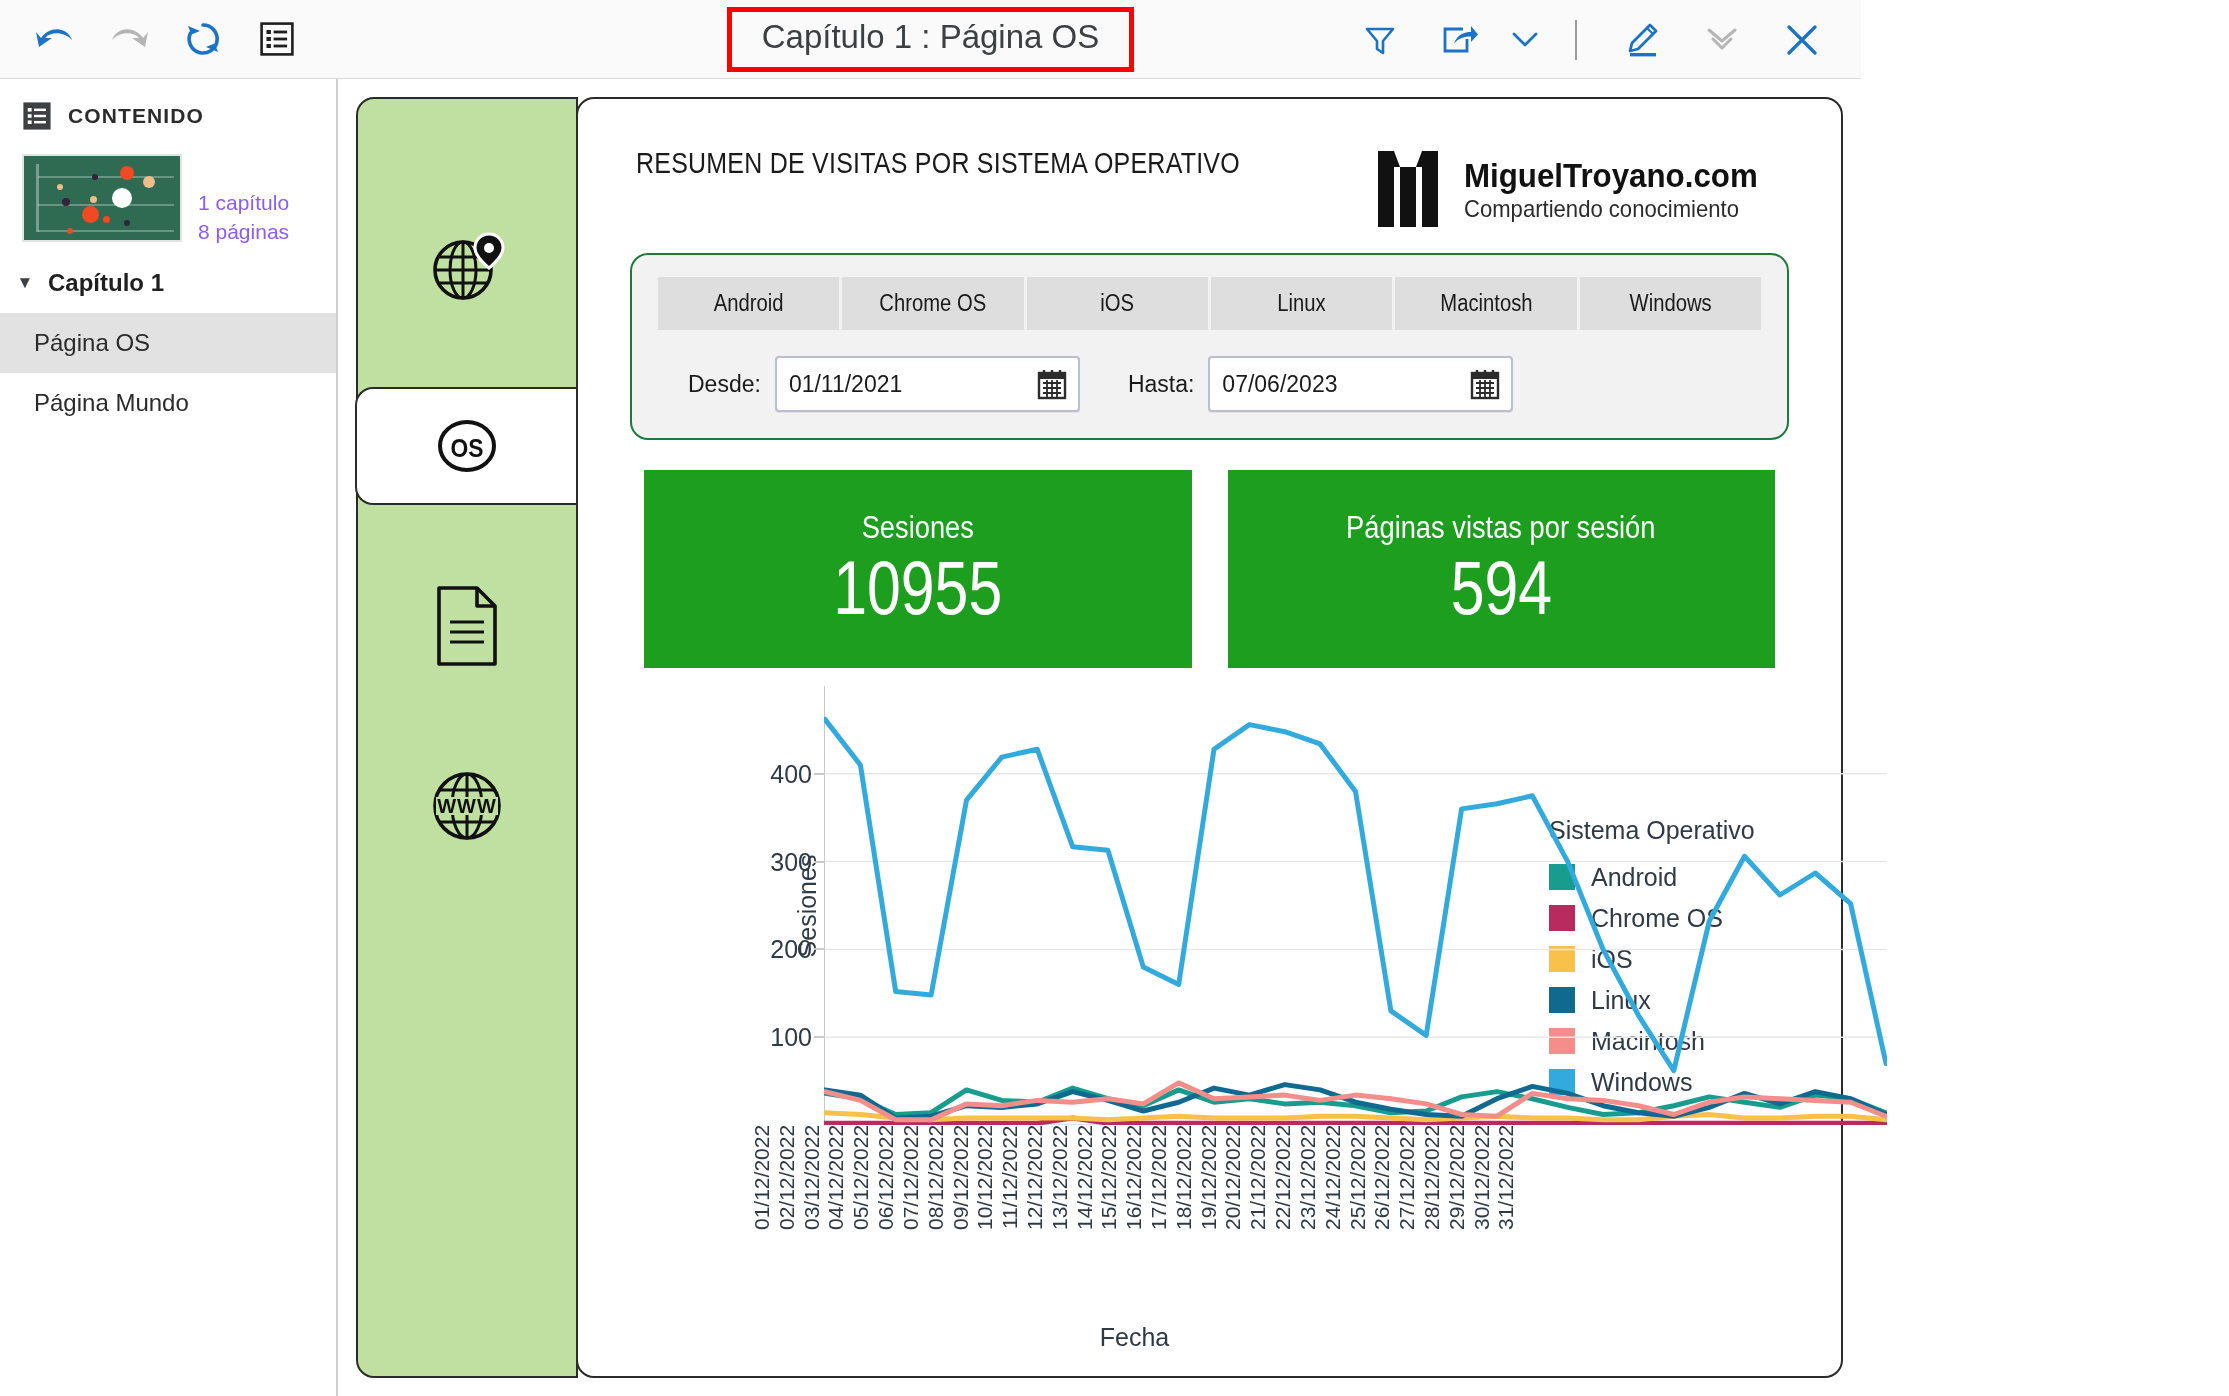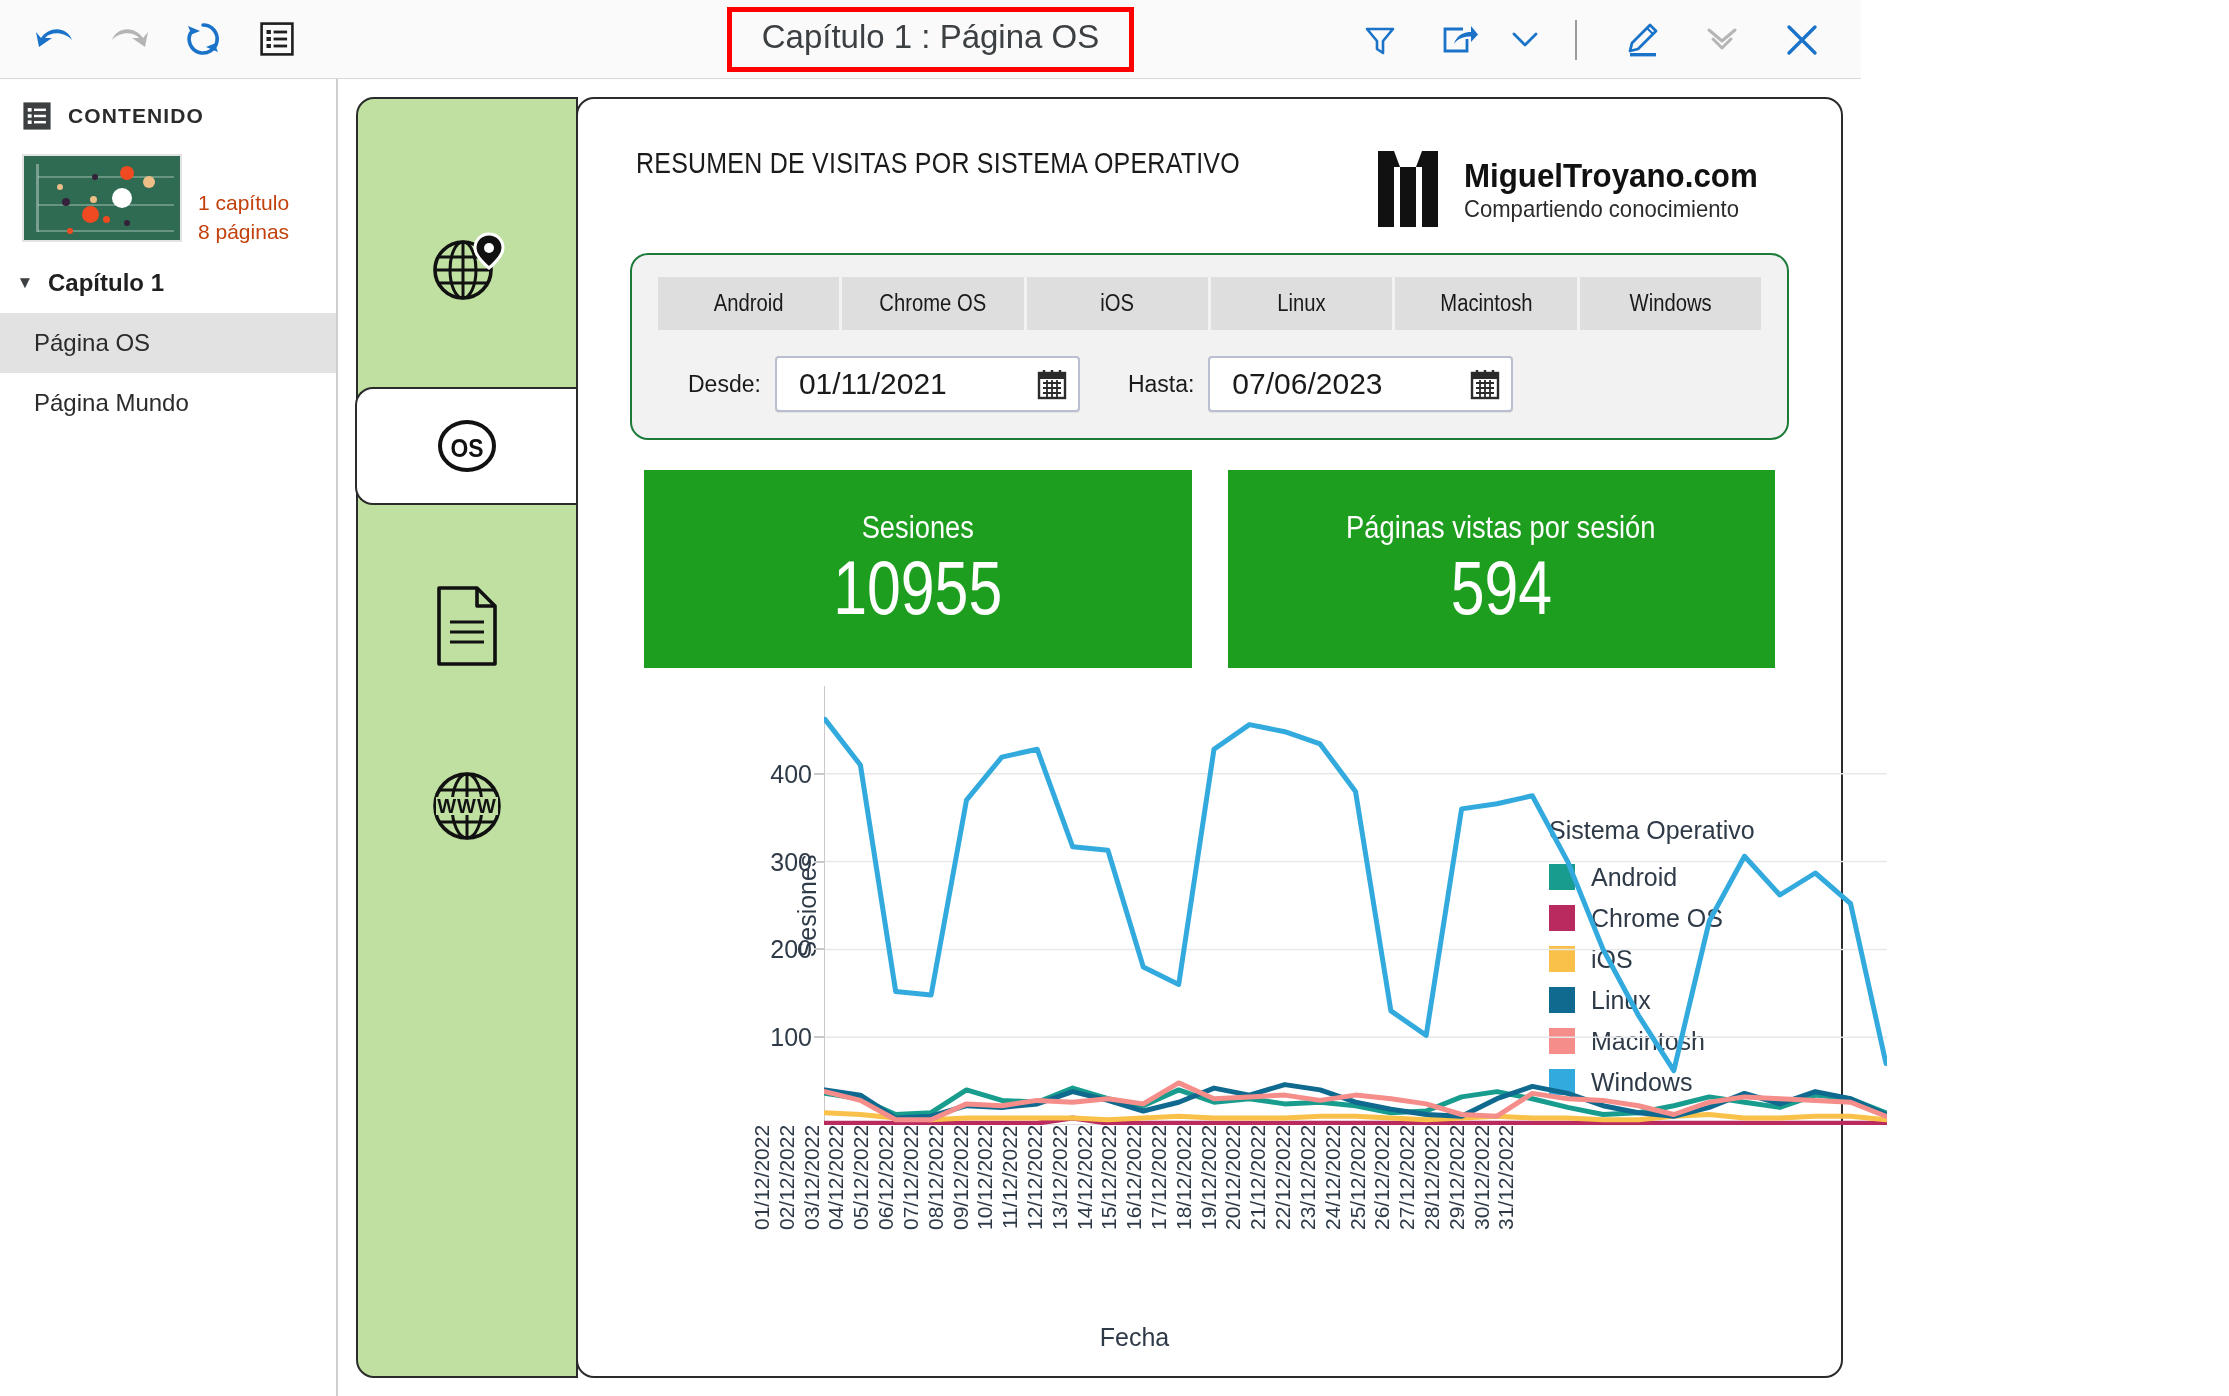--- a/index.html
+++ b/index.html
@@ -63,21 +63,21 @@
     font-size: 21px; font-weight: bold; letter-spacing: 1.1px; color: #2b2b2b;
   }
   .sb-thumbrow { display: flex; align-items: center; gap: 16px; padding: 4px 0 6px 22px; }
   .sb-thumb {
     width: 160px; height: 88px; background: #2f6b52;
     border: 2px solid #e3e3e3; position: relative; overflow: hidden;
   }
   .sb-thumb .hline { position: absolute; left: 14px; right: 6px; height: 2px; background: rgba(255,255,255,.28); }
   .sb-thumb .vline { position: absolute; left: 12px; top: 8px; bottom: 8px; width: 3px; background: rgba(255,255,255,.35); }
   .sb-thumb .dot { position: absolute; border-radius: 50%; }
-  .sb-meta { font-size: 21px; color: #c2410c; line-height: 1.38; margin-top: 40px; }
+  .sb-meta { font-size: 21px; color: #8b5cf6; line-height: 1.38; margin-top: 40px; }
 
   .sb-chapter {
     display: flex; align-items: center; gap: 12px;
     padding: 16px 0 16px 14px; cursor: pointer;
   }
   .sb-caret { width: 22px; text-align: center; font-size: 17px; color: #3c4043; }
   .sb-chapter-label { font-size: 24px; font-weight: bold; color: #1f1f1f; }
   .sb-page {
     padding: 16px 0 16px 34px;
     font-size: 24px; color: #2b2b2b; cursor: pointer;
@@ -158,21 +158,21 @@
   .date-row { display: flex; align-items: center; gap: 10px; margin-top: 26px; padding-left: 30px; }
   .date-label { font-size: 23px; color: #1a1a1a; margin-right: 4px; }
   .date-field {
     display: flex; align-items: center;
     width: 305px; height: 56px;
     background: #ffffff;
     border: 2px solid #b9bfd0;
     border-radius: 4px;
     box-shadow: 0 1px 0 rgba(0,0,0,.06);
   }
-  .date-value { flex: 1; padding-left: 22px; font-size: 30px; color: #1a1a1a; }
+  .date-value { flex: 1; padding-left: 12px; font-size: 23px; color: #1a1a1a; }
   .date-cal { width: 52px; display: flex; align-items: center; justify-content: center; cursor: pointer; }
   .gap-h { width: 28px; }
 
   
   .kpis { display: flex; gap: 36px; margin: 30px 18px 0 18px; padding: 0 14px; }
   .kpi {
     flex: 1; background: #1d9e1e; color: #fff;
     height: 198px;
     display: flex; flex-direction: column; align-items: center; justify-content: center;
     gap: 2px;

